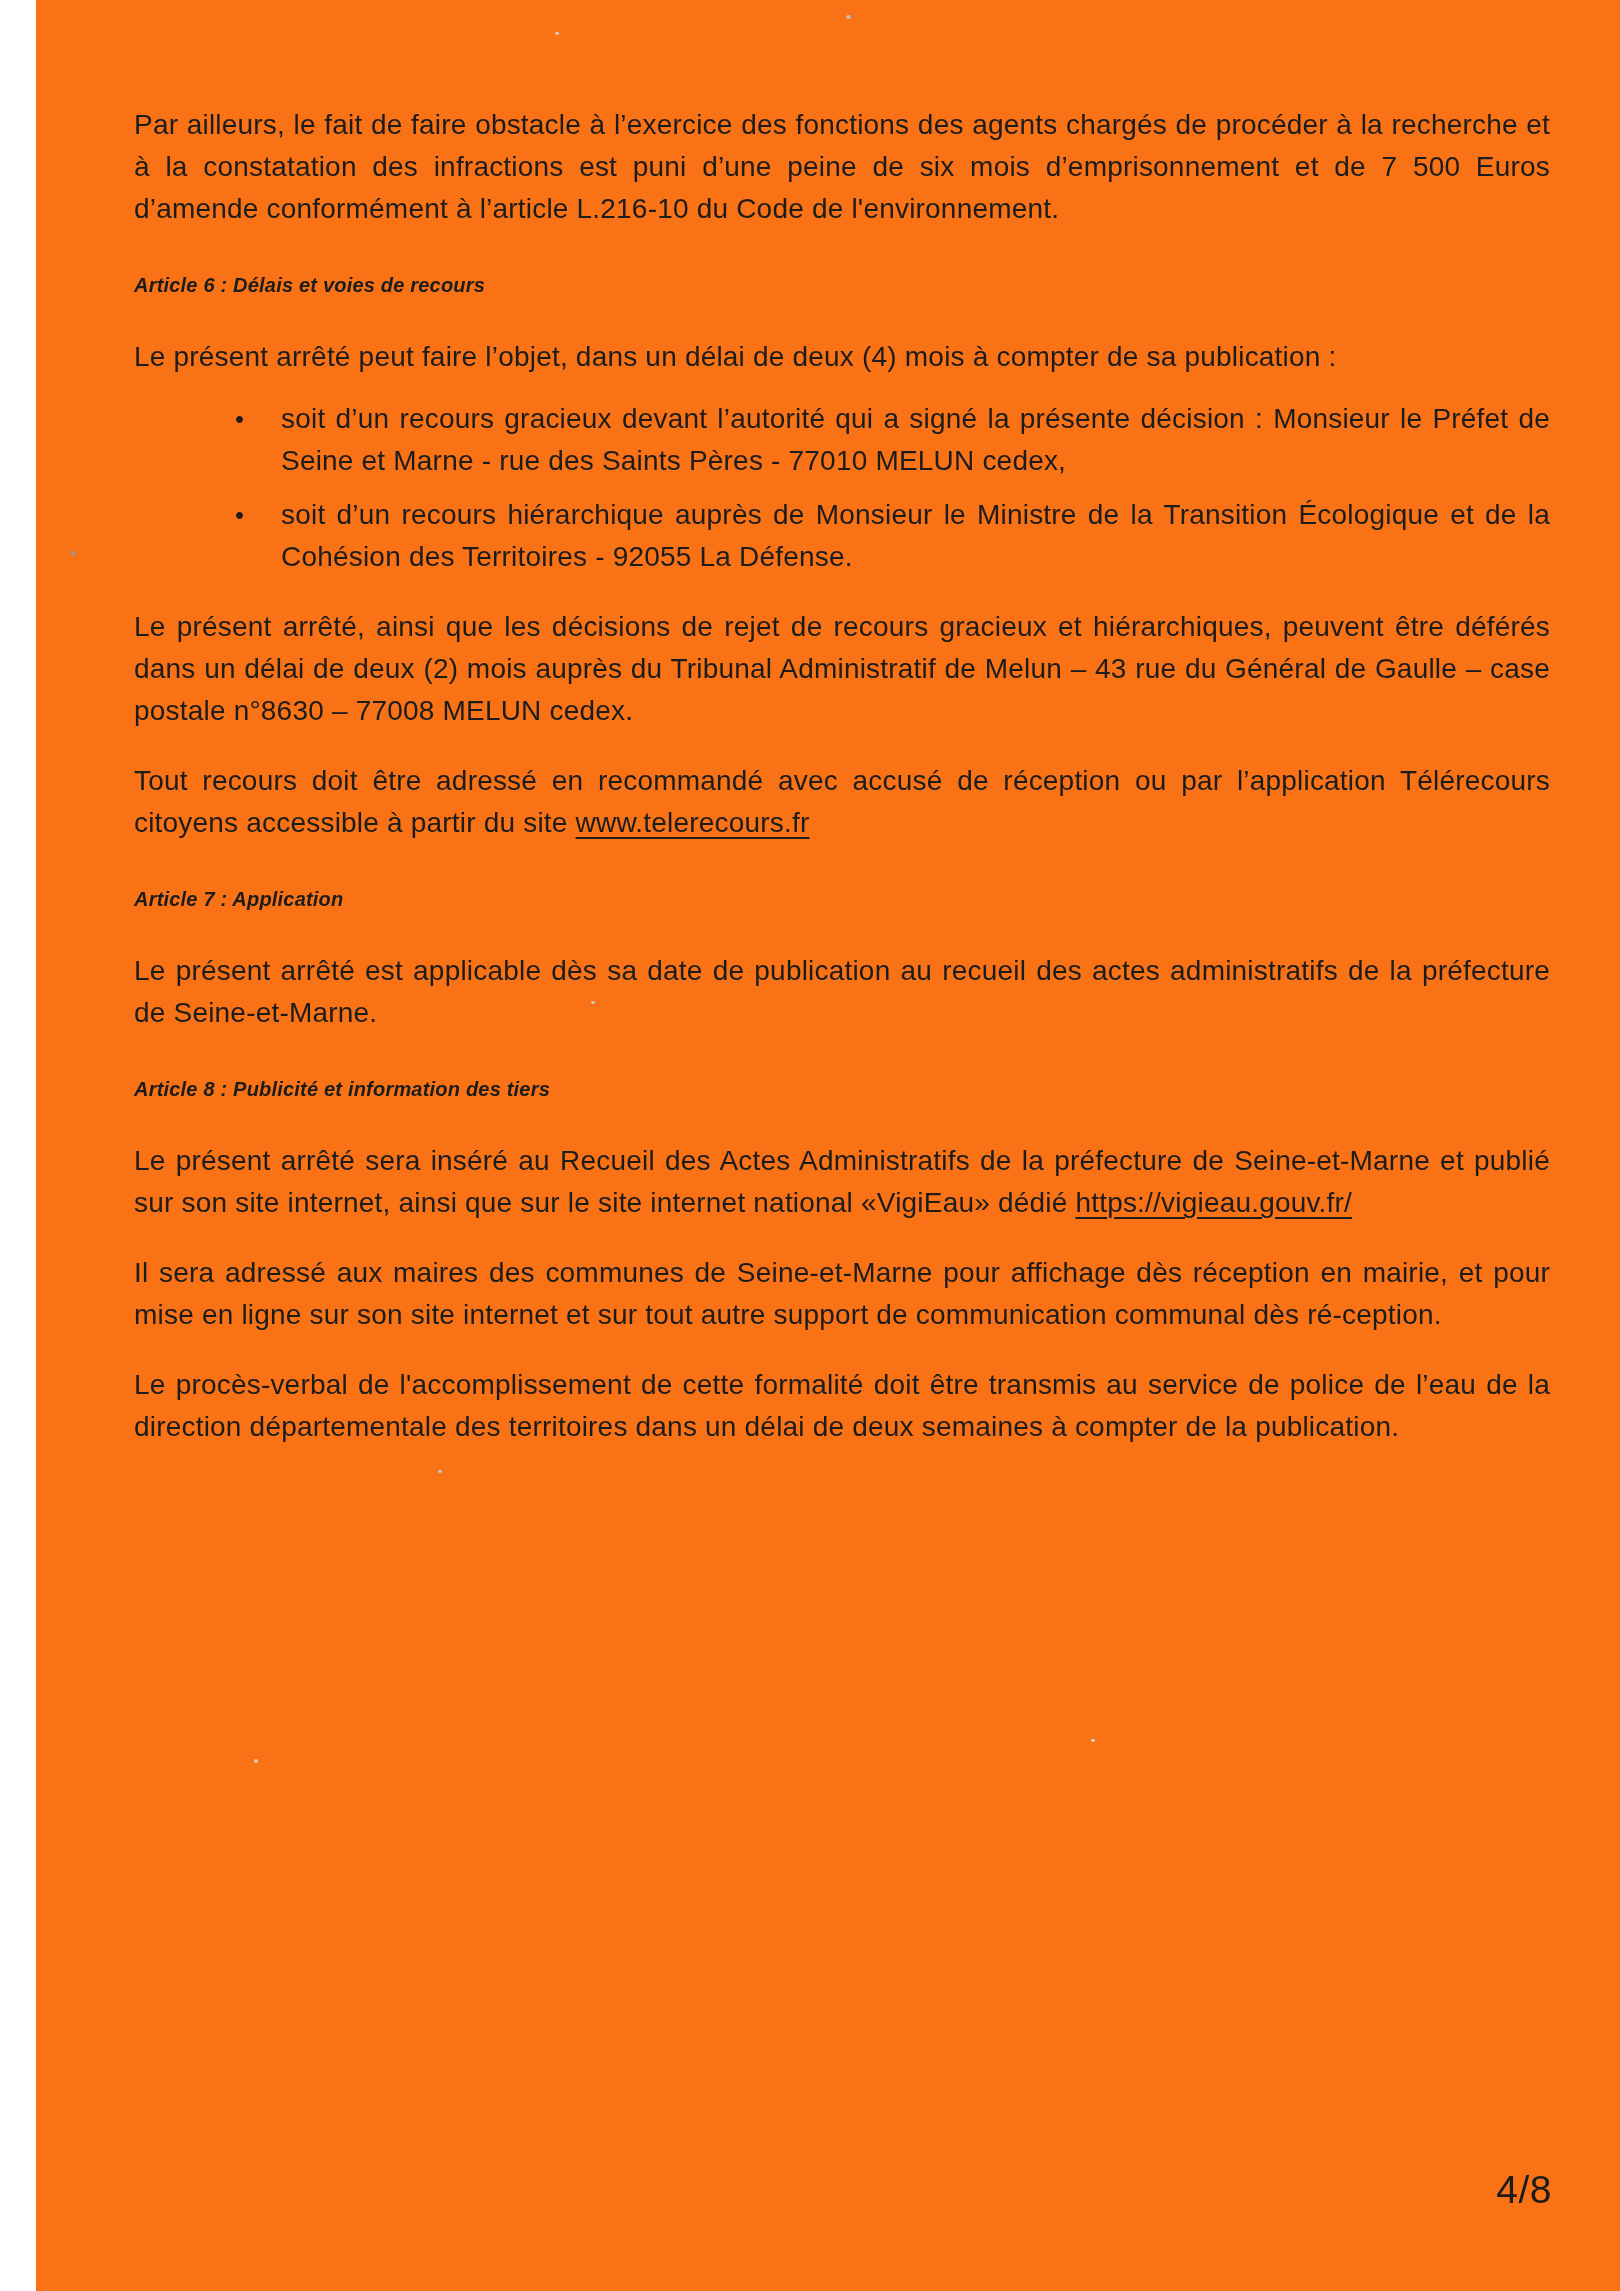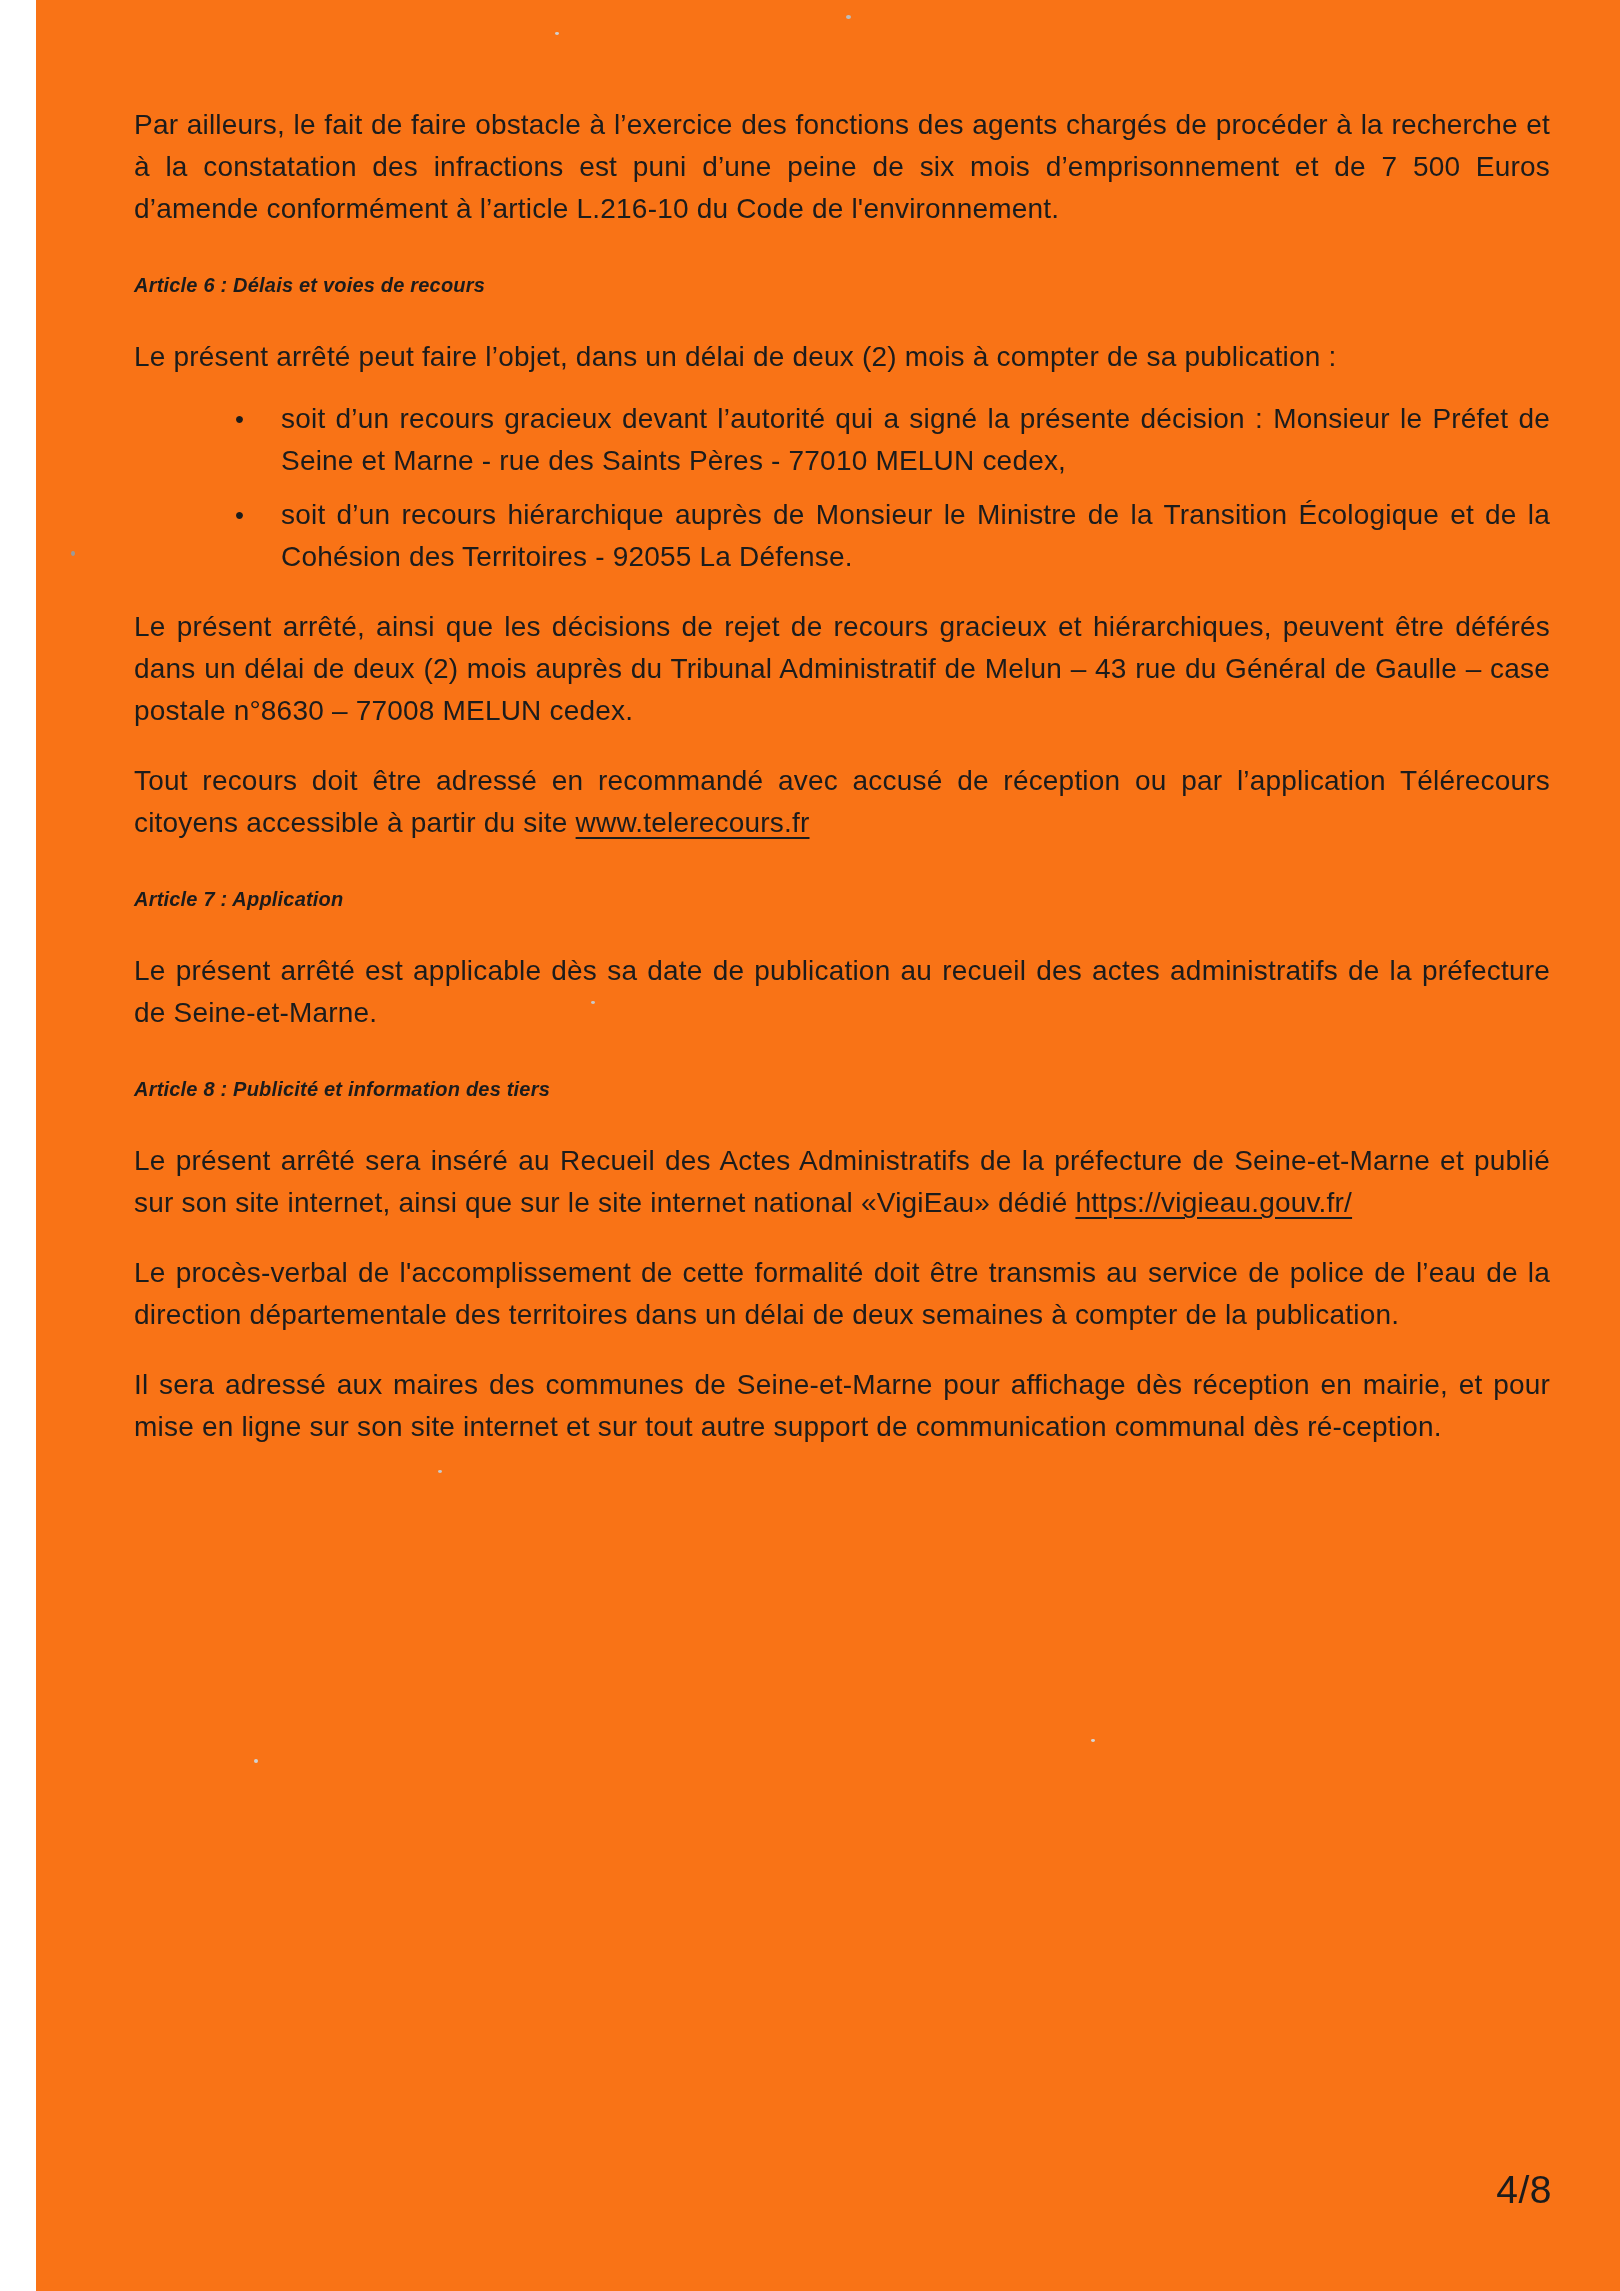--- a/index.html
+++ b/index.html
@@ -82,21 +82,21 @@
 </style>
 </head>
 <body>
 
 <div class="page">
 
   <p class="body-text">Par ailleurs, le fait de faire obstacle à l’exercice des fonctions des agents chargés de procéder à la recherche et à la constatation des infractions est puni d’une peine de six mois d’emprisonnement et de 7 500 Euros d’amende conformément à l’article L.216-10 du Code de l'environnement.</p>
 
   <h2 class="article-heading">Article 6 : Délais et voies de recours</h2>
 
-  <p class="body-text">Le présent arrêté peut faire l’objet, dans un délai de deux (2) mois à compter de sa publication :</p>
+  <p class="body-text">Le présent arrêté peut faire l’objet, dans un délai de deux (4) mois à compter de sa publication :</p>
 
   <ul class="bullet-list">
     <li>
       <span class="bullet-glyph">•</span>
       <span>soit d’un recours gracieux devant l’autorité qui a signé la présente décision : Monsieur le Préfet de Seine et Marne - rue des Saints Pères - 77010 MELUN cedex,</span>
     </li>
     <li>
       <span class="bullet-glyph">•</span>
       <span>soit d’un recours hiérarchique auprès de Monsieur le Ministre de la Transition Écologique et de la Cohésion des Territoires - 92055 La Défense.</span>
     </li>
@@ -112,23 +112,23 @@
   <h2 class="article-heading">Article 7 : Application</h2>
 
   <p class="body-text">Le présent arrêté est applicable dès sa date de publication au recueil des actes administratifs de la préfecture de Seine-et-Marne.</p>
 
   <h2 class="article-heading">Article 8 : Publicité et information des tiers</h2>
 
   <p class="body-text">
     <span>Le présent arrêté sera inséré au Recueil des Actes Administratifs de la préfecture de Seine-et-Marne et publié sur son site internet, ainsi que sur le site internet national «VigiEau» dédié </span><a href="#" class="doc-link">https://vigieau.gouv.fr/</a>
   </p>
 
+  <p class="body-text">Il sera adressé aux maires des communes de Seine-et-Marne pour affichage dès réception en mairie, et pour mise en ligne sur son site internet et sur tout autre support de communication communal dès ré-ception.</p>
+
   <p class="body-text">Le procès-verbal de l'accomplissement de cette formalité doit être transmis au service de police de l’eau de la direction départementale des territoires dans un délai de deux semaines à compter de la publication.</p>
-
-  <p class="body-text">Il sera adressé aux maires des communes de Seine-et-Marne pour affichage dès réception en mairie, et pour mise en ligne sur son site internet et sur tout autre support de communication communal dès ré-ception.</p>
 
   <div class="page-number">4/8</div>
 
   <div class="speck s1"></div>
   <div class="speck s2"></div>
   <div class="speck s3"></div>
   <div class="speck s4"></div>
   <div class="speck s5"></div>
   <div class="speck s6"></div>
   <div class="speck s7"></div>

